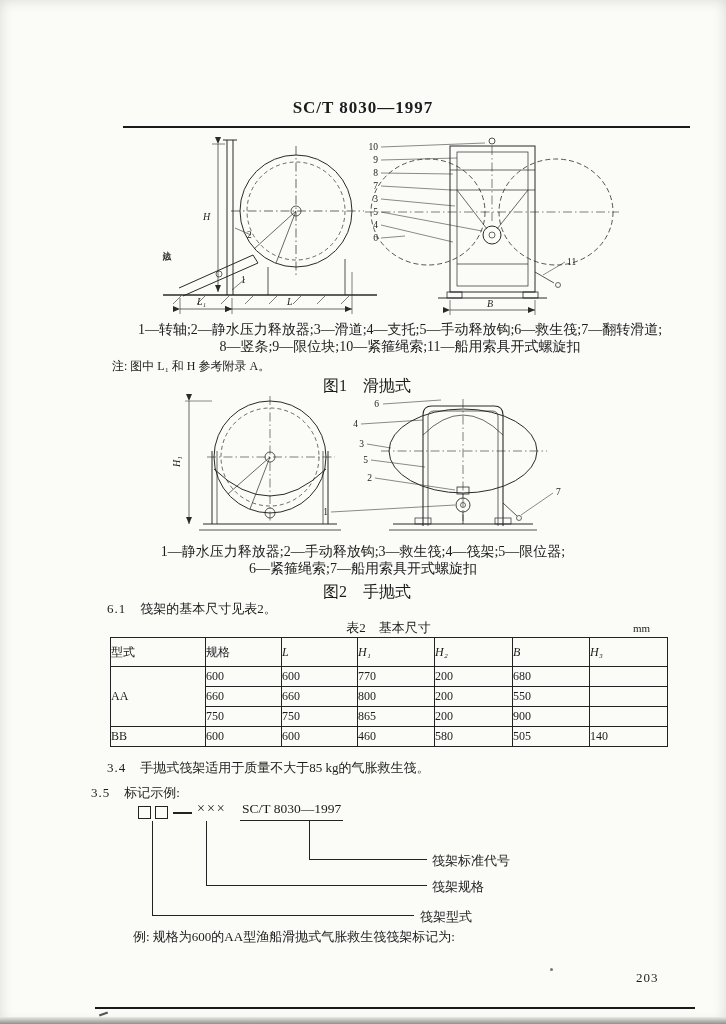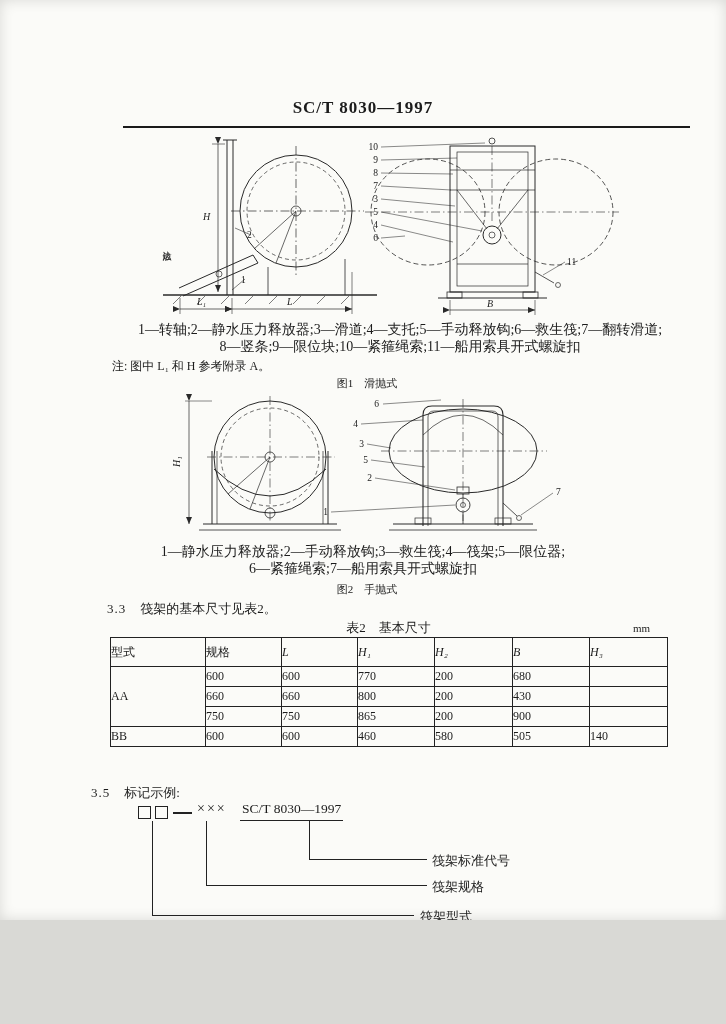--- a/index.html
+++ b/index.html
@@ -1,18 +1,18 @@
 <!DOCTYPE html>
 <html><head>
 <meta charset="utf-8">
 <style>
   * { margin:0; padding:0; box-sizing:border-box; }
   html,body { background:#d9d9d5; }
   .page {
-    position:relative; width:726px; height:920px; margin:0 auto;
+    position:relative; width:726px; height:1024px; margin:0 auto;
     background:#fbfbf8; color:#1c1c1c; overflow:hidden;
     font-family:"Liberation Serif","DejaVu Serif",serif;
     box-shadow: inset 0 0 14px rgba(0,0,0,0.14);
   }
   .abs { position:absolute; }
   .header-title { top:98px; left:0; width:100%; text-align:center;
     font-size:17px; font-weight:bold; letter-spacing:1px; }
   .rule { background:#1a1a1a; }
   .top-rule { left:123px; top:126px; width:567px; height:2px; }
   .bottom-rule { left:95px; top:1007px; width:600px; height:2px; }
@@ -21,21 +21,21 @@
   .fig2 { left:165px; top:393px; }
   svg text { font-family:"Liberation Serif","DejaVu Serif",serif; fill:#1c1c1c; }
   svg text.it { font-style:italic; font-size:10px; }
   svg text.vtext { writing-mode:vertical-rl; font-size:9px; }
 
   .cap { width:650px; text-align:center; font-size:14px; }
   .cap1 { left:75px; } .cap2 { left:38px; }
   .fig1-cap1 { top:321px; } .fig1-cap2 { top:338px; }
   .fig2-cap1 { top:543px; } .fig2-cap2 { top:560px;text-align:center; }
   .note { left:112px; top:358px; font-size:12px; }
-  .figtitle { left:0; width:100%; text-align:center; font-size:11px;padding-left:8px; }
+  .figtitle { left:0; width:100%; text-align:center; font-size:16px;padding-left:8px; }
   .fig1-title { top:376px; } .fig2-title { top:582px; }
 
   .body-line { font-size:13px; }
   .secnum { margin-right:14px; letter-spacing:1px; }
   .s33 { left:107px; top:600px; }
   .s34 { left:107px; top:759px; }
   .s35 { left:91px; top:784px; }
 
   .table-title { left:110px; top:619px; width:557px; text-align:center; font-size:13px; }
   .table-unit { left:633px; top:622px; font-size:11px; }
@@ -248,21 +248,21 @@
       <text x="163" y="122" text-anchor="end">1</text>
       <text x="391" y="102">7</text>
     </g>
   </svg>
 
   <div class="abs cap cap2 fig2-cap1">1—静水压力释放器;2—手动释放钩;3—救生筏;4—筏架;5—限位器;</div>
   <div class="abs cap cap2 fig2-cap2">6—紧箍绳索;7—船用索具开式螺旋扣</div>
   <div class="abs figtitle fig2-title">图2　手抛式</div>
 
   <div class="abs body-line s33">
-    <span class="secnum">3.3</span><span>筏架的基本尺寸见表2。</span>
+    <span class="secnum">6.1</span><span>筏架的基本尺寸见表2。</span>
   </div>
 
   <div class="abs table-title">表2　基本尺寸</div>
   <div class="abs table-unit">mm</div>
   <table class="abs dims">
     <colgroup>
       <col style="width:95px">
         <col style="width:76px">
         <col style="width:76px">
       <col style="width:77px">
@@ -289,21 +289,21 @@
           <td>770</td>
           <td>200</td>
           <td>680</td>
           <td></td>
         </tr>
         <tr>
           <td>660</td>
           <td>660</td>
           <td>800</td>
           <td>200</td>
-          <td>430</td>
+          <td>550</td>
           <td></td>
         </tr>
         <tr>
           <td>750</td>
           <td>750</td>
           <td>865</td>
           <td>200</td>
           <td>900</td>
           <td></td>
         </tr>
@@ -312,36 +312,40 @@
           <td>600</td>
           <td>600</td>
           <td>460</td>
           <td>580</td>
           <td>505</td>
           <td>140</td>
         </tr>
       </tbody>
   </table>
 
+  <div class="abs body-line s34">
+    <span class="secnum">3.4</span><span>手抛式筏架适用于质量不大于85 kg的气胀救生筏。</span>
+  </div>
   <div class="abs body-line s35">
     <span class="secnum">3.5</span><span>标记示例:</span>
   </div>
 
   <div class="abs mark-boxes">
     <span class="mark-box"></span><span class="mark-box"></span>
   </div>
   <div class="abs mark-dash"></div>
   <div class="abs mark-x">×××</div>
   <div class="abs mark-ref">SC/T 8030—1997</div>
   <div class="abs lshape l1"></div>
   <div class="abs lshape l2"></div>
   <div class="abs lshape l3"></div>
   <div class="abs mark-label ml1">筏架标准代号</div>
   <div class="abs mark-label ml2">筏架规格</div>
   <div class="abs mark-label ml3">筏架型式</div>
+  <div class="abs example">例: 规格为600的AA型渔船滑抛式气胀救生筏筏架标记为:</div>
 
   <div class="abs page-num">203</div>
   <div class="abs rule bottom-rule"></div>
   <div class="abs scan-bottom"></div>
   <div class="abs speck1"></div>
   <div class="abs speck2"></div>
 
 </div>
 
 </body></html>

